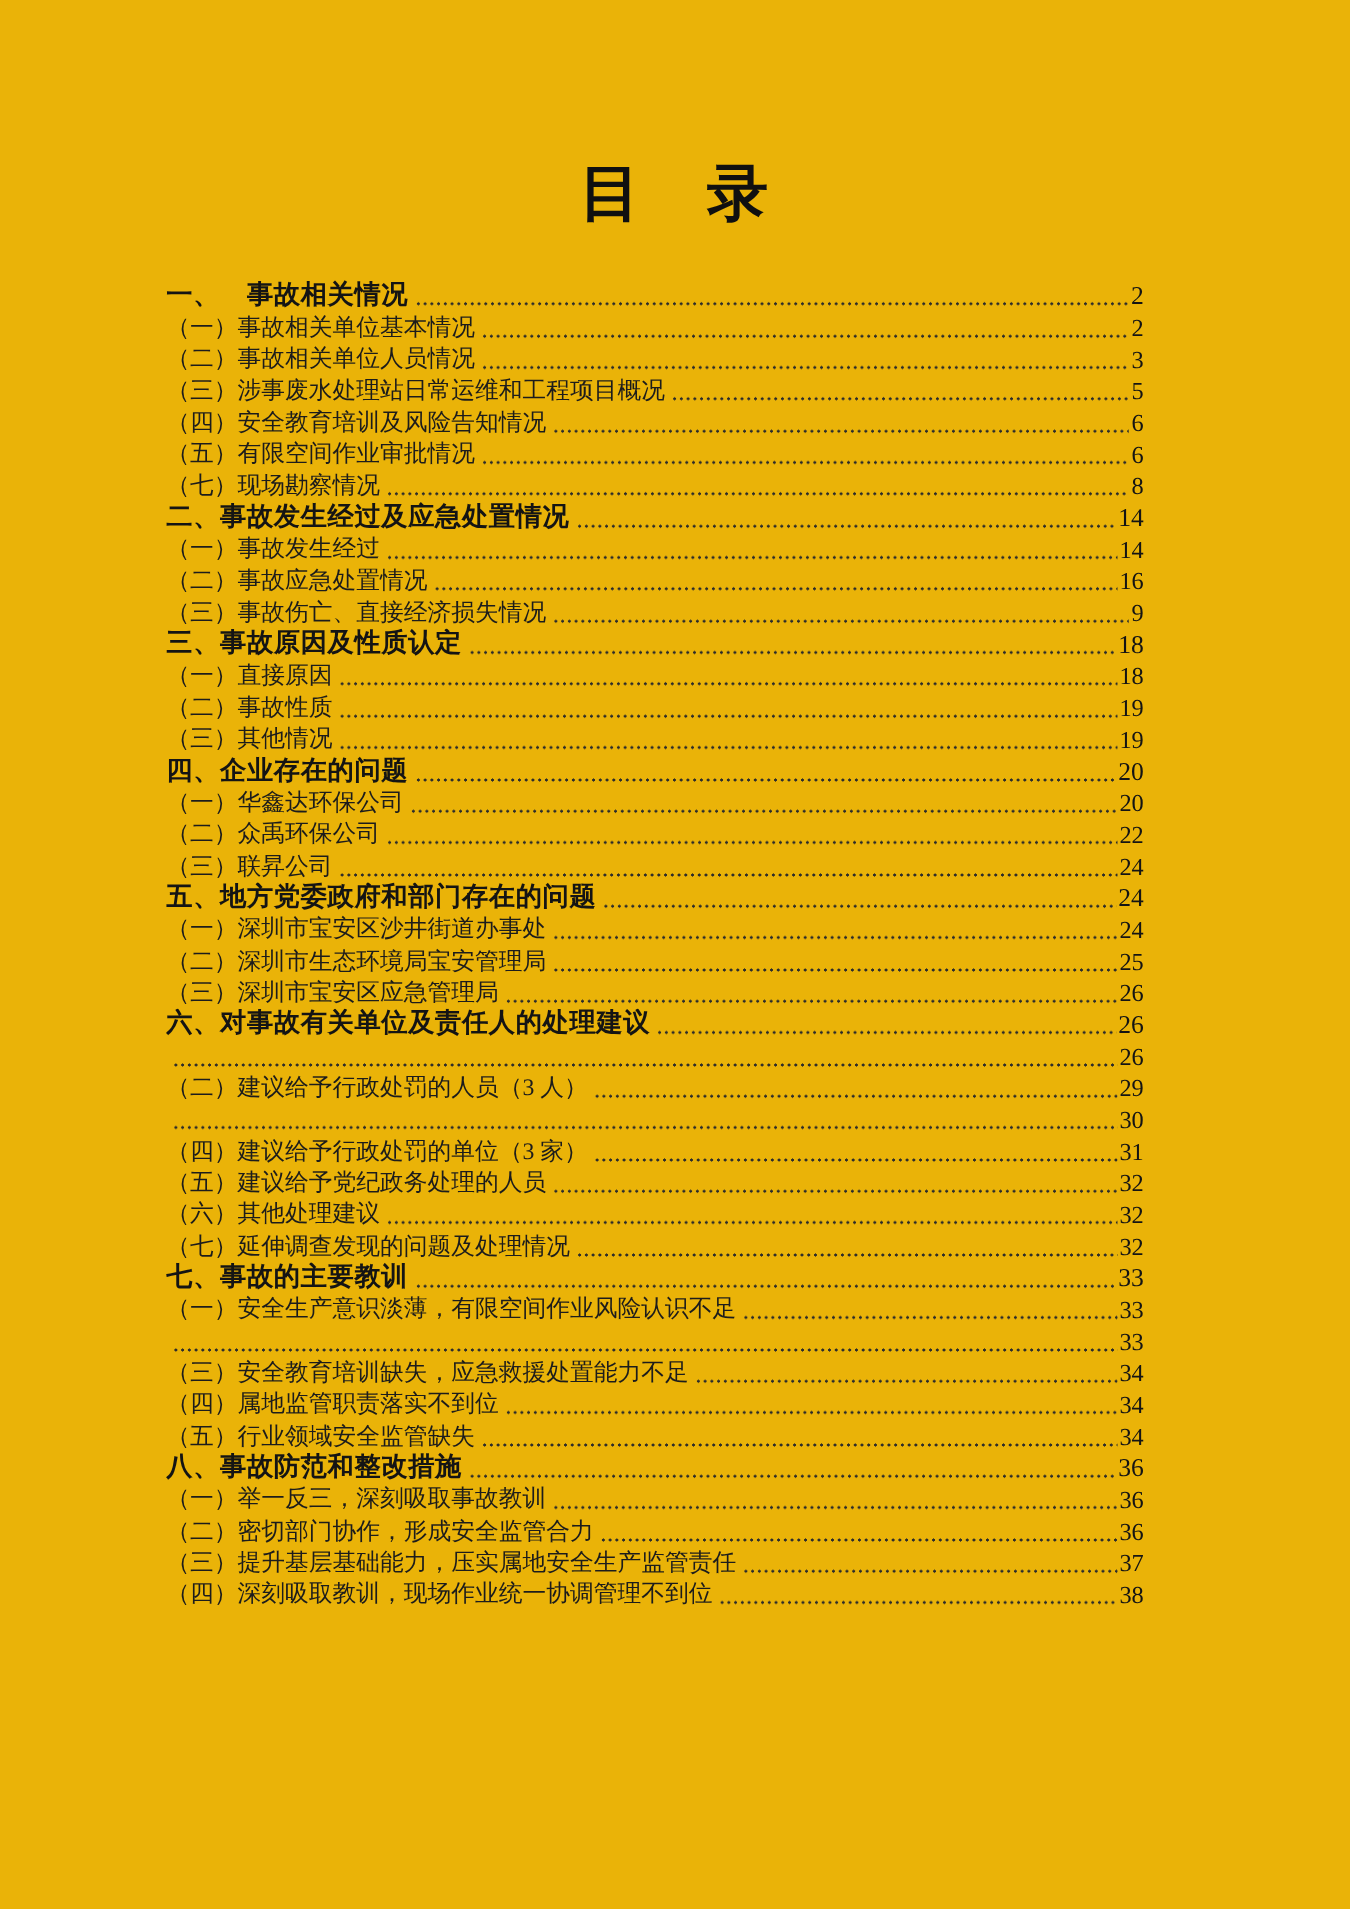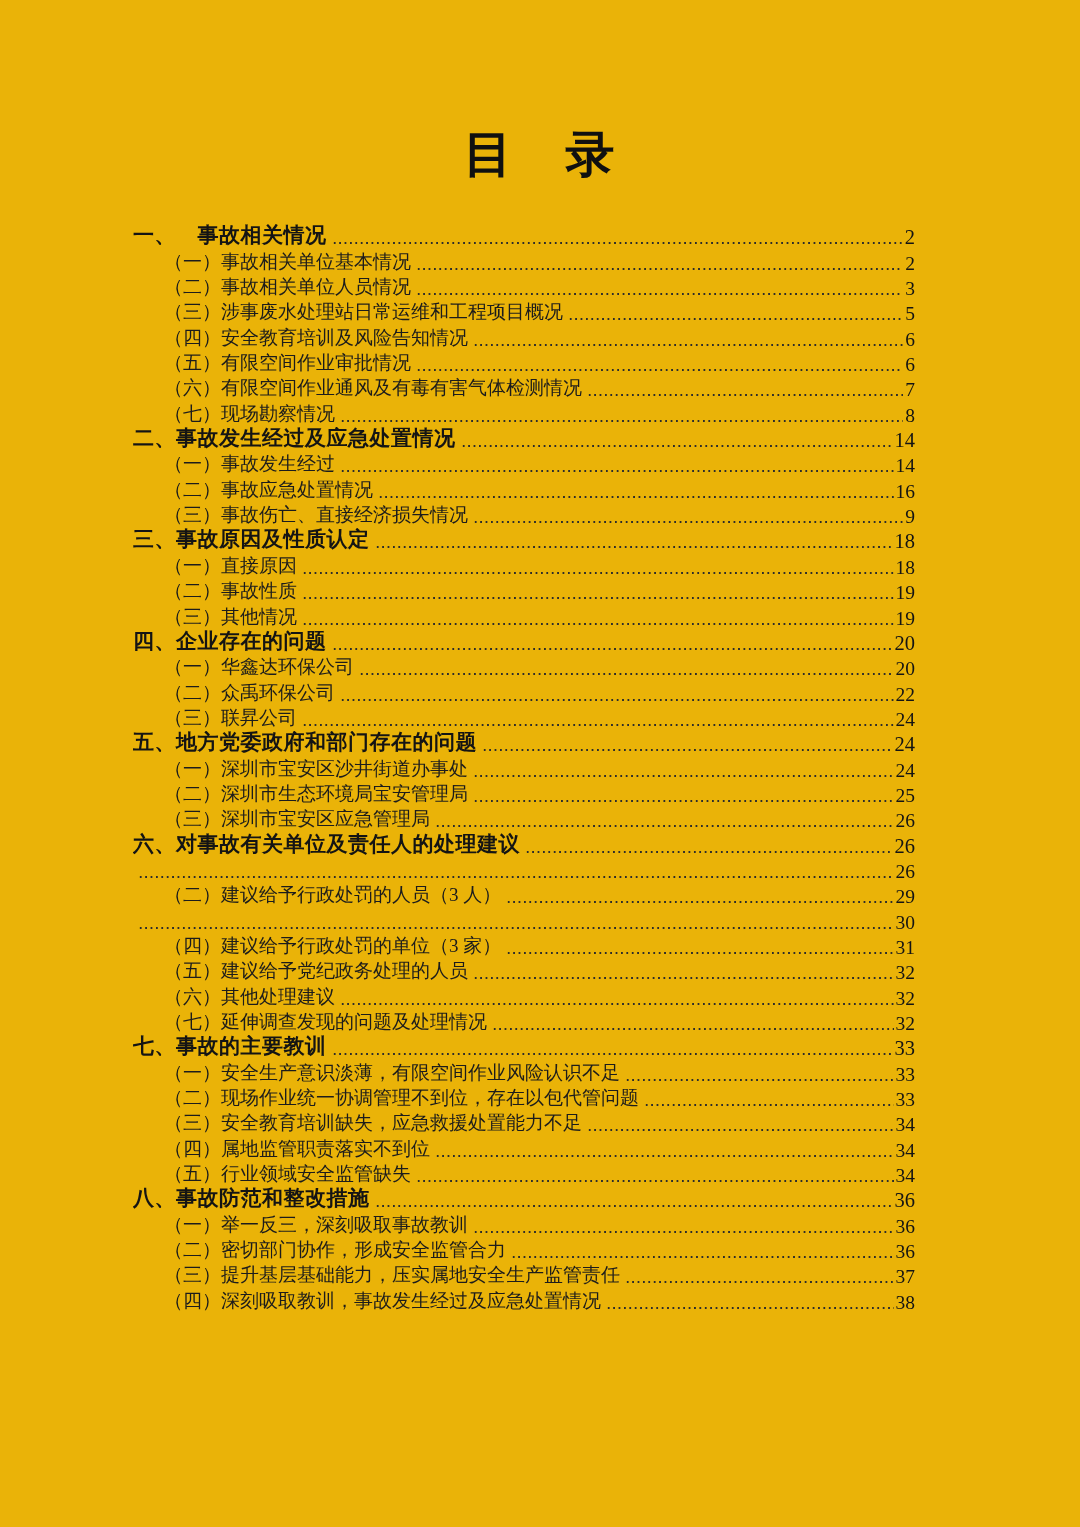--- a/index.html
+++ b/index.html
@@ -45,21 +45,21 @@
     font-weight: 700;
     font-size: 21px;
     color: #141414;
   }
   .level1 .label { letter-spacing: 0.5px; }
   .level2 {
     font-family: "Liberation Serif", "DejaVu Serif", serif;
     font-size: 19px;
     color: #1c1c1c;
   }
-  .level2 .label { margin-left: 31px; }
+  .level2 .label { }
   .dots {
     flex: 1 1 auto;
     height: 12px;
     margin: 0 2px 3px 5px;
     background-image: radial-gradient(circle, #2b2b2b 1.05px, rgba(0,0,0,0) 1.35px);
     background-size: 5.4px 6px;
     background-repeat: repeat-x;
     background-position: left bottom;
   }
   .pnum {
@@ -101,25 +101,20 @@
         <span class="label">（四）安全教育培训及风险告知情况</span>
         <span class="dots"></span>
         <span class="pnum">6</span>
       </div>
       <div class="row level2">
         <span class="label">（五）有限空间作业审批情况</span>
         <span class="dots"></span>
         <span class="pnum">6</span>
       </div>
       <div class="row level2">
-        <span class="label">（六）有限空间作业通风及有毒有害气体检测情况</span>
-        <span class="dots"></span>
-        <span class="pnum">7</span>
-      </div>
-      <div class="row level2">
         <span class="label">（七）现场勘察情况</span>
         <span class="dots"></span>
         <span class="pnum">8</span>
       </div>
       <div class="row level1">
         <span class="label">二、事故发生经过及应急处置情况</span>
         <span class="dots"></span>
         <span class="pnum">14</span>
       </div>
       <div class="row level2">
@@ -239,21 +234,20 @@
         <span class="label">七、事故的主要教训</span>
         <span class="dots"></span>
         <span class="pnum">33</span>
       </div>
       <div class="row level2">
         <span class="label">（一）安全生产意识淡薄，有限空间作业风险认识不足</span>
         <span class="dots"></span>
         <span class="pnum">33</span>
       </div>
       <div class="row level2">
-        <span class="label">（二）现场作业统一协调管理不到位，存在以包代管问题</span>
         <span class="dots"></span>
         <span class="pnum">33</span>
       </div>
       <div class="row level2">
         <span class="label">（三）安全教育培训缺失，应急救援处置能力不足</span>
         <span class="dots"></span>
         <span class="pnum">34</span>
       </div>
       <div class="row level2">
         <span class="label">（四）属地监管职责落实不到位</span>
@@ -279,18 +273,18 @@
         <span class="label">（二）密切部门协作，形成安全监管合力</span>
         <span class="dots"></span>
         <span class="pnum">36</span>
       </div>
       <div class="row level2">
         <span class="label">（三）提升基层基础能力，压实属地安全生产监管责任</span>
         <span class="dots"></span>
         <span class="pnum">37</span>
       </div>
       <div class="row level2">
-        <span class="label">（四）深刻吸取教训，事故发生经过及应急处置情况</span>
+        <span class="label">（四）深刻吸取教训，现场作业统一协调管理不到位</span>
         <span class="dots"></span>
         <span class="pnum">38</span>
       </div>
     </div>
 </div>
 
 </body></html>

